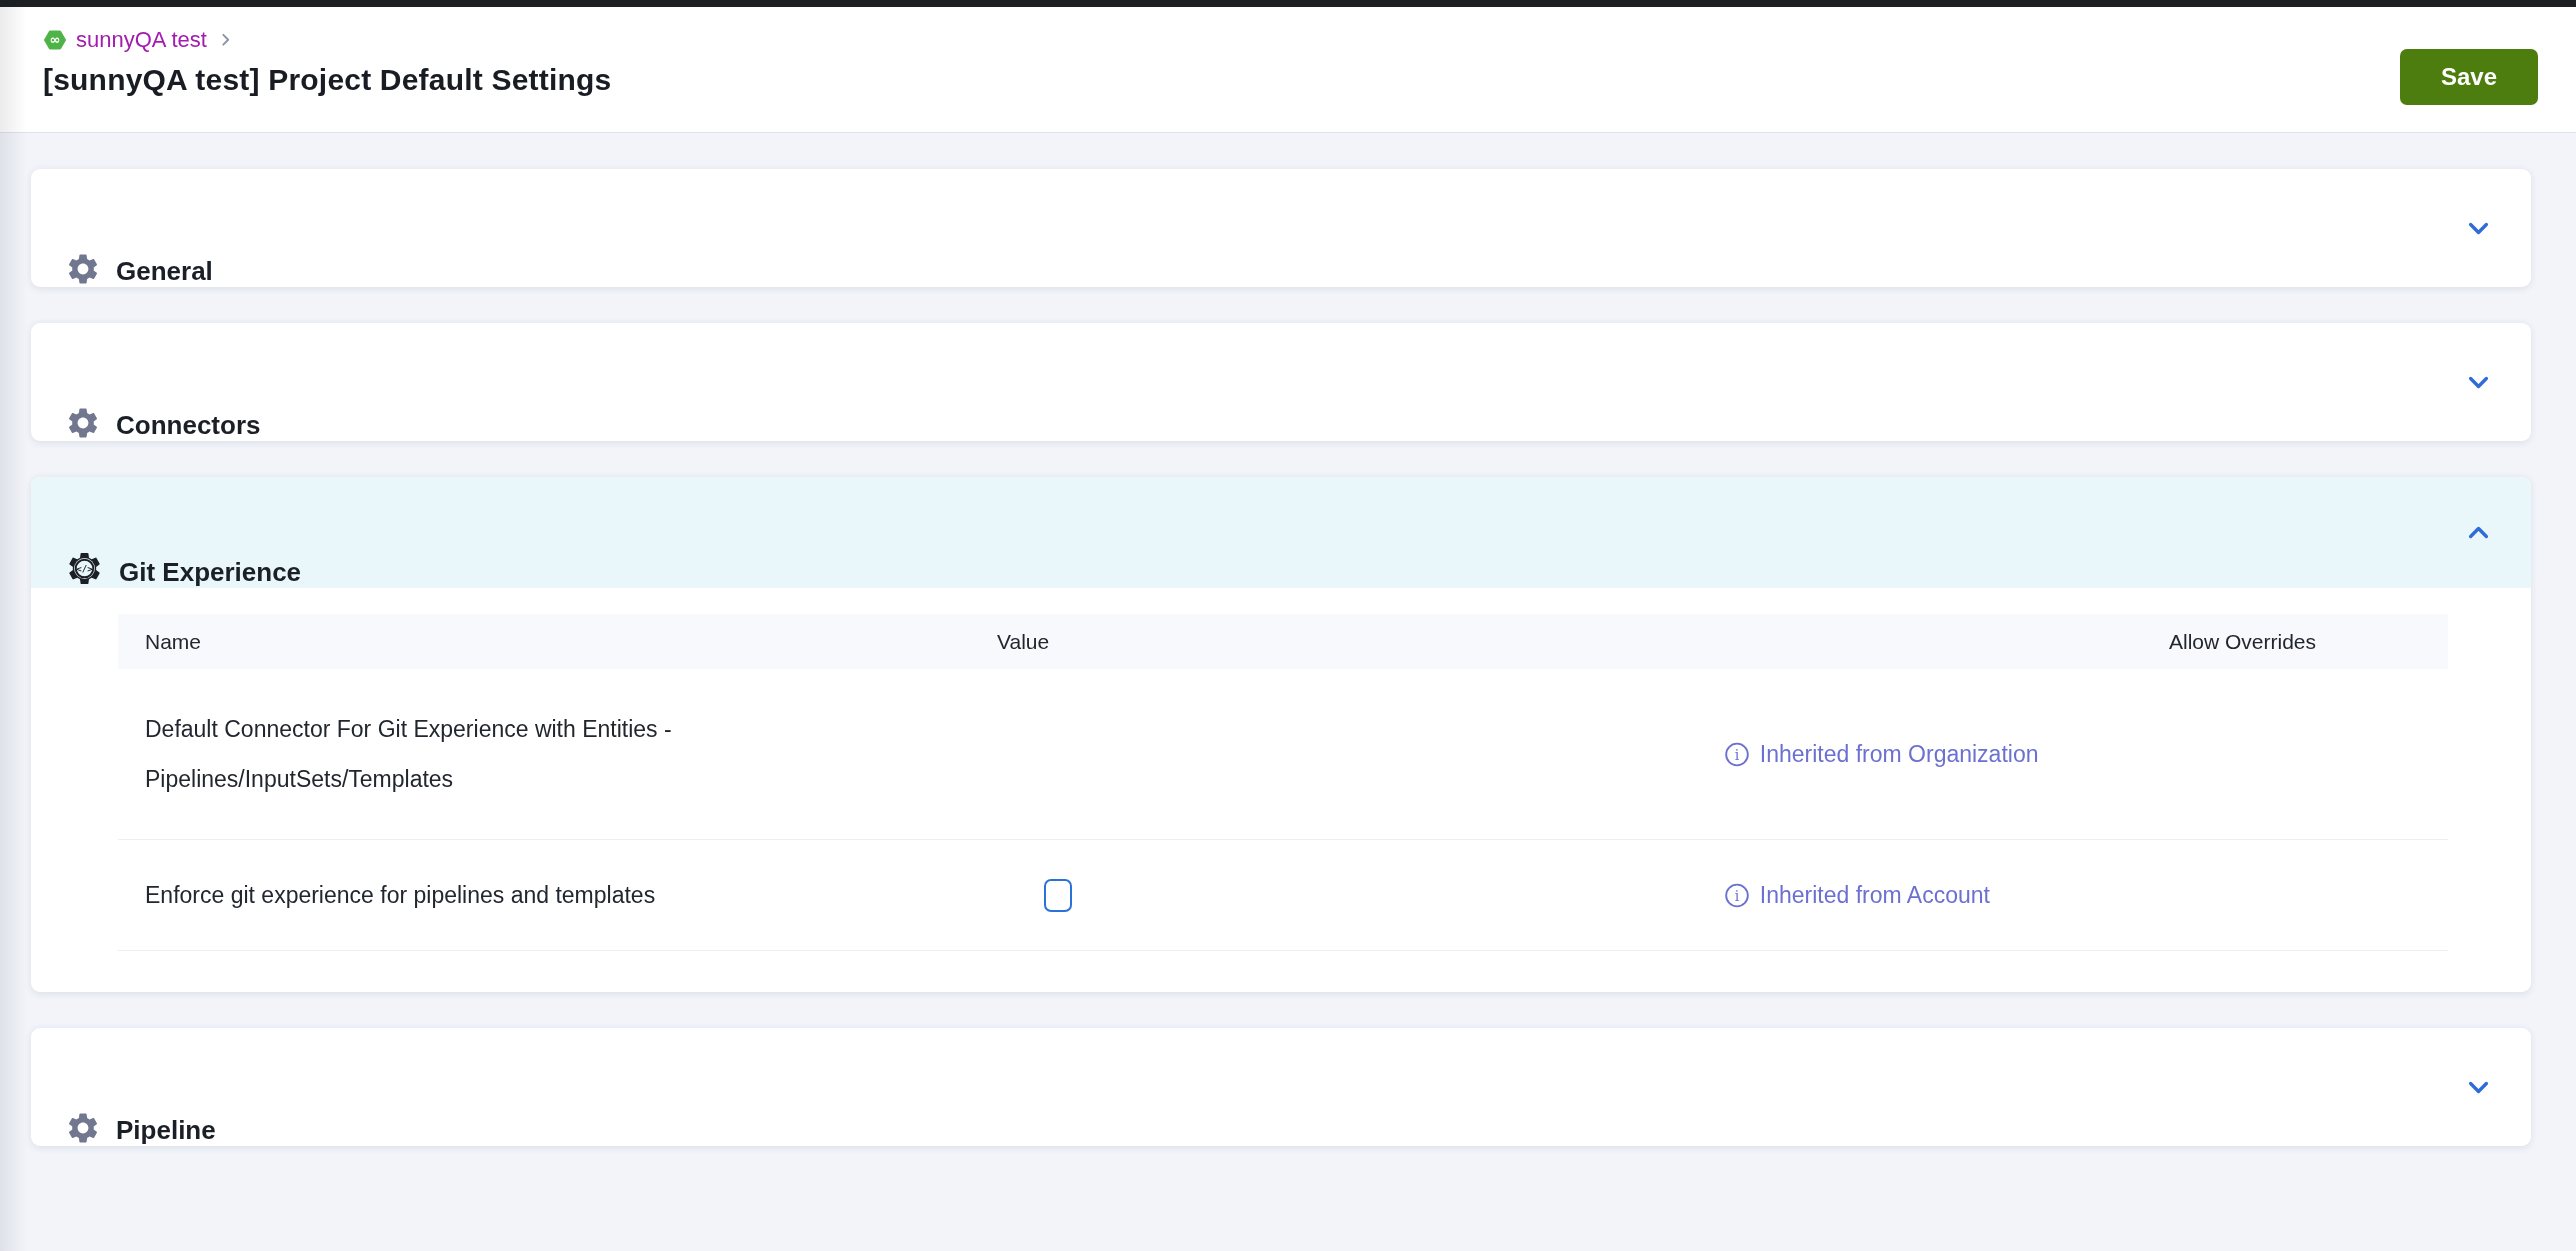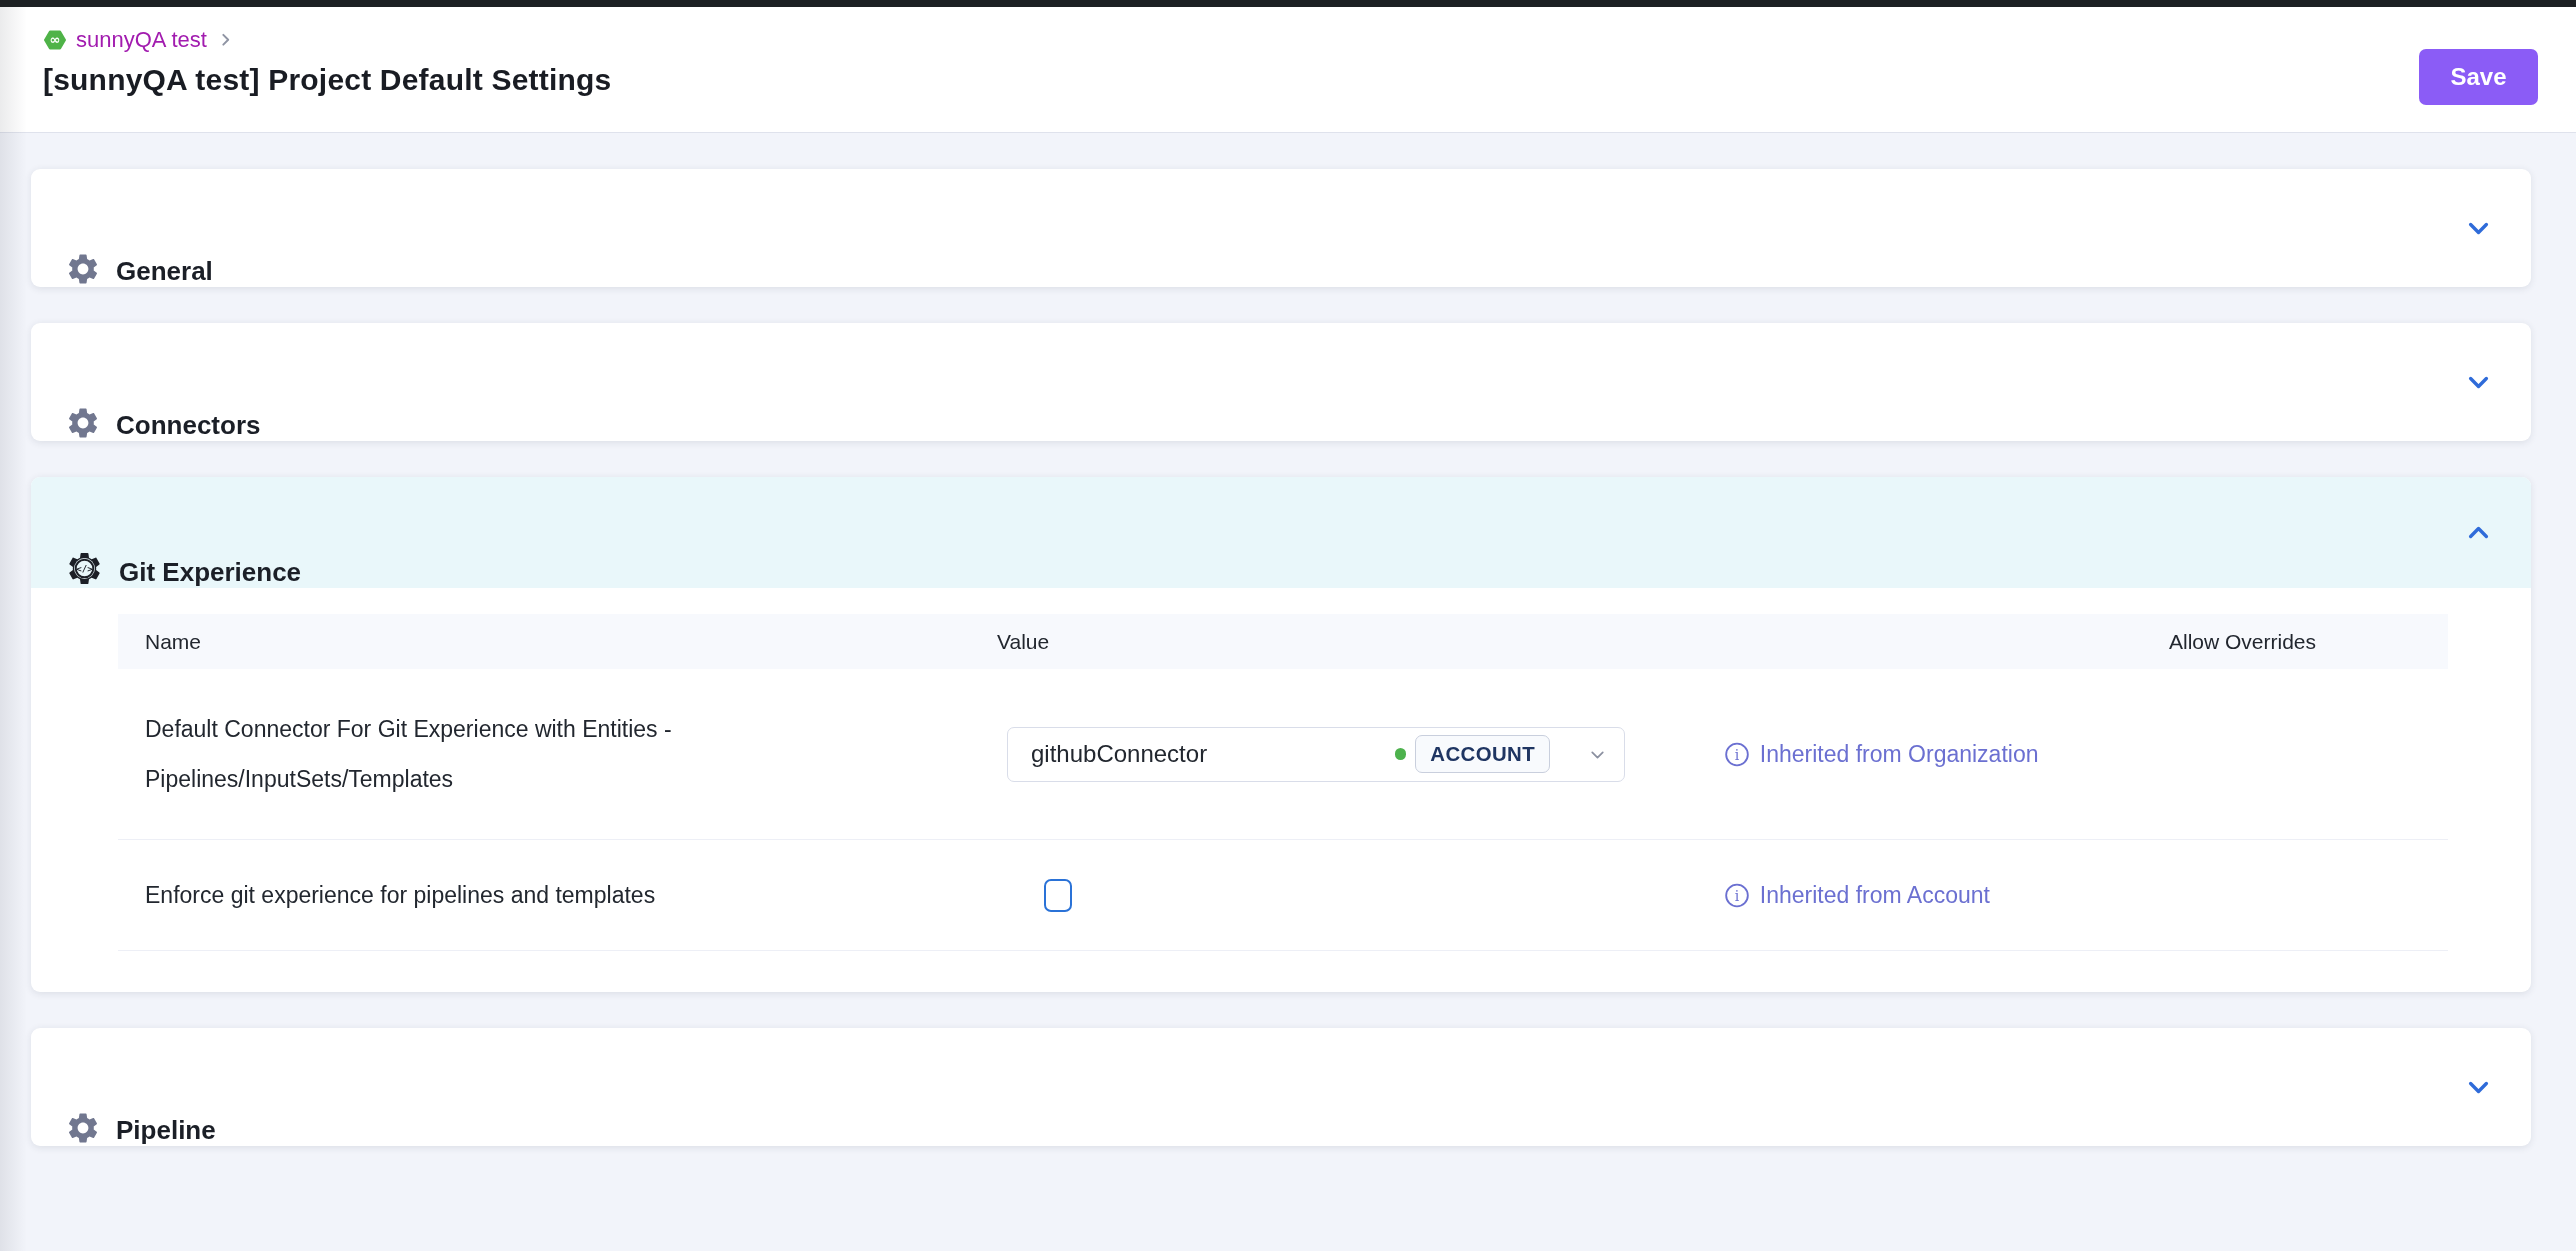--- a/index.html
+++ b/index.html
@@ -19,22 +19,22 @@
   
   .header {
     background:#ffffff; height:126px; padding:19.5px 38px 0 43px;
     border-bottom:1.8px solid #dfe2ec; position:relative;
   }
   .breadcrumb { display:flex; align-items:center; gap:9px; }
   .crumb-link { color:#a21caf; font-size:22px; cursor:pointer; }
   .crumb-sep svg { display:block; }
   .page-title { margin-top:10.7px; font-size:30px; font-weight:700; color:#191c23; letter-spacing:0.2px; }
   .save-btn {
-    position:absolute; right:38px; top:42px; width:119px; height:56px;
-    background:#8b5cf6; color:#ffffff; font-size:24px; font-weight:700;
+    position:absolute; right:38px; top:42px; width:138px; height:56px;
+    background:#4d7c0f; color:#ffffff; font-size:24px; font-weight:700;
     border:none; border-radius:7px; font-family:inherit; cursor:default;
   }
   
   .main { padding:36px 45px 0 31px; }
   .card {
     background:#ffffff; border-radius:9px; margin-bottom:36px;
     box-shadow:0 1.8px 7px rgba(40,48,72,0.10);
     position:relative;
   }
   .card-header {
@@ -173,32 +173,20 @@
     <div class="panel">
       <div class="settings-table">
         <div class="t-head">
           <div>Name</div>
           <div>Value</div>
           <div>Allow Overrides</div>
         </div>
 
         <div class="t-row row-connector">
           <div class="cell-name">Default Connector For Git Experience with Entities - Pipelines/InputSets/Templates</div>
-          <div class="cell-value">
-            <div class="dropdown">
-              <span class="dropdown-value">githubConnector</span>
-              <span class="scope-dot"></span>
-              <span class="scope-badge">ACCOUNT</span>
-              <span class="dd-caret">
-                <svg width="21" height="21" viewBox="0 0 24 24">
-                    <polyline points="6,9.5 12,15.5 18,9.5" fill="none" stroke="currentColor" stroke-width="2" stroke-linecap="round" stroke-linejoin="round"></polyline>
-                  </svg>
-              </span>
-            </div>
-          </div>
           <div class="inherited">
             <span style="display:flex;">
               <svg width="26" height="26" viewBox="0 0 24 24" style="font-size:26px">
                   <circle cx="12" cy="12" r="10" fill="none" stroke="currentColor" stroke-width="1.7"></circle>
                   <text x="12" y="17" font-size="13" text-anchor="middle" fill="currentColor" font-family="'DejaVu Serif',serif">i</text>
                 </svg>
             </span>
             <span>Inherited from Organization</span>
           </div>
         </div>

